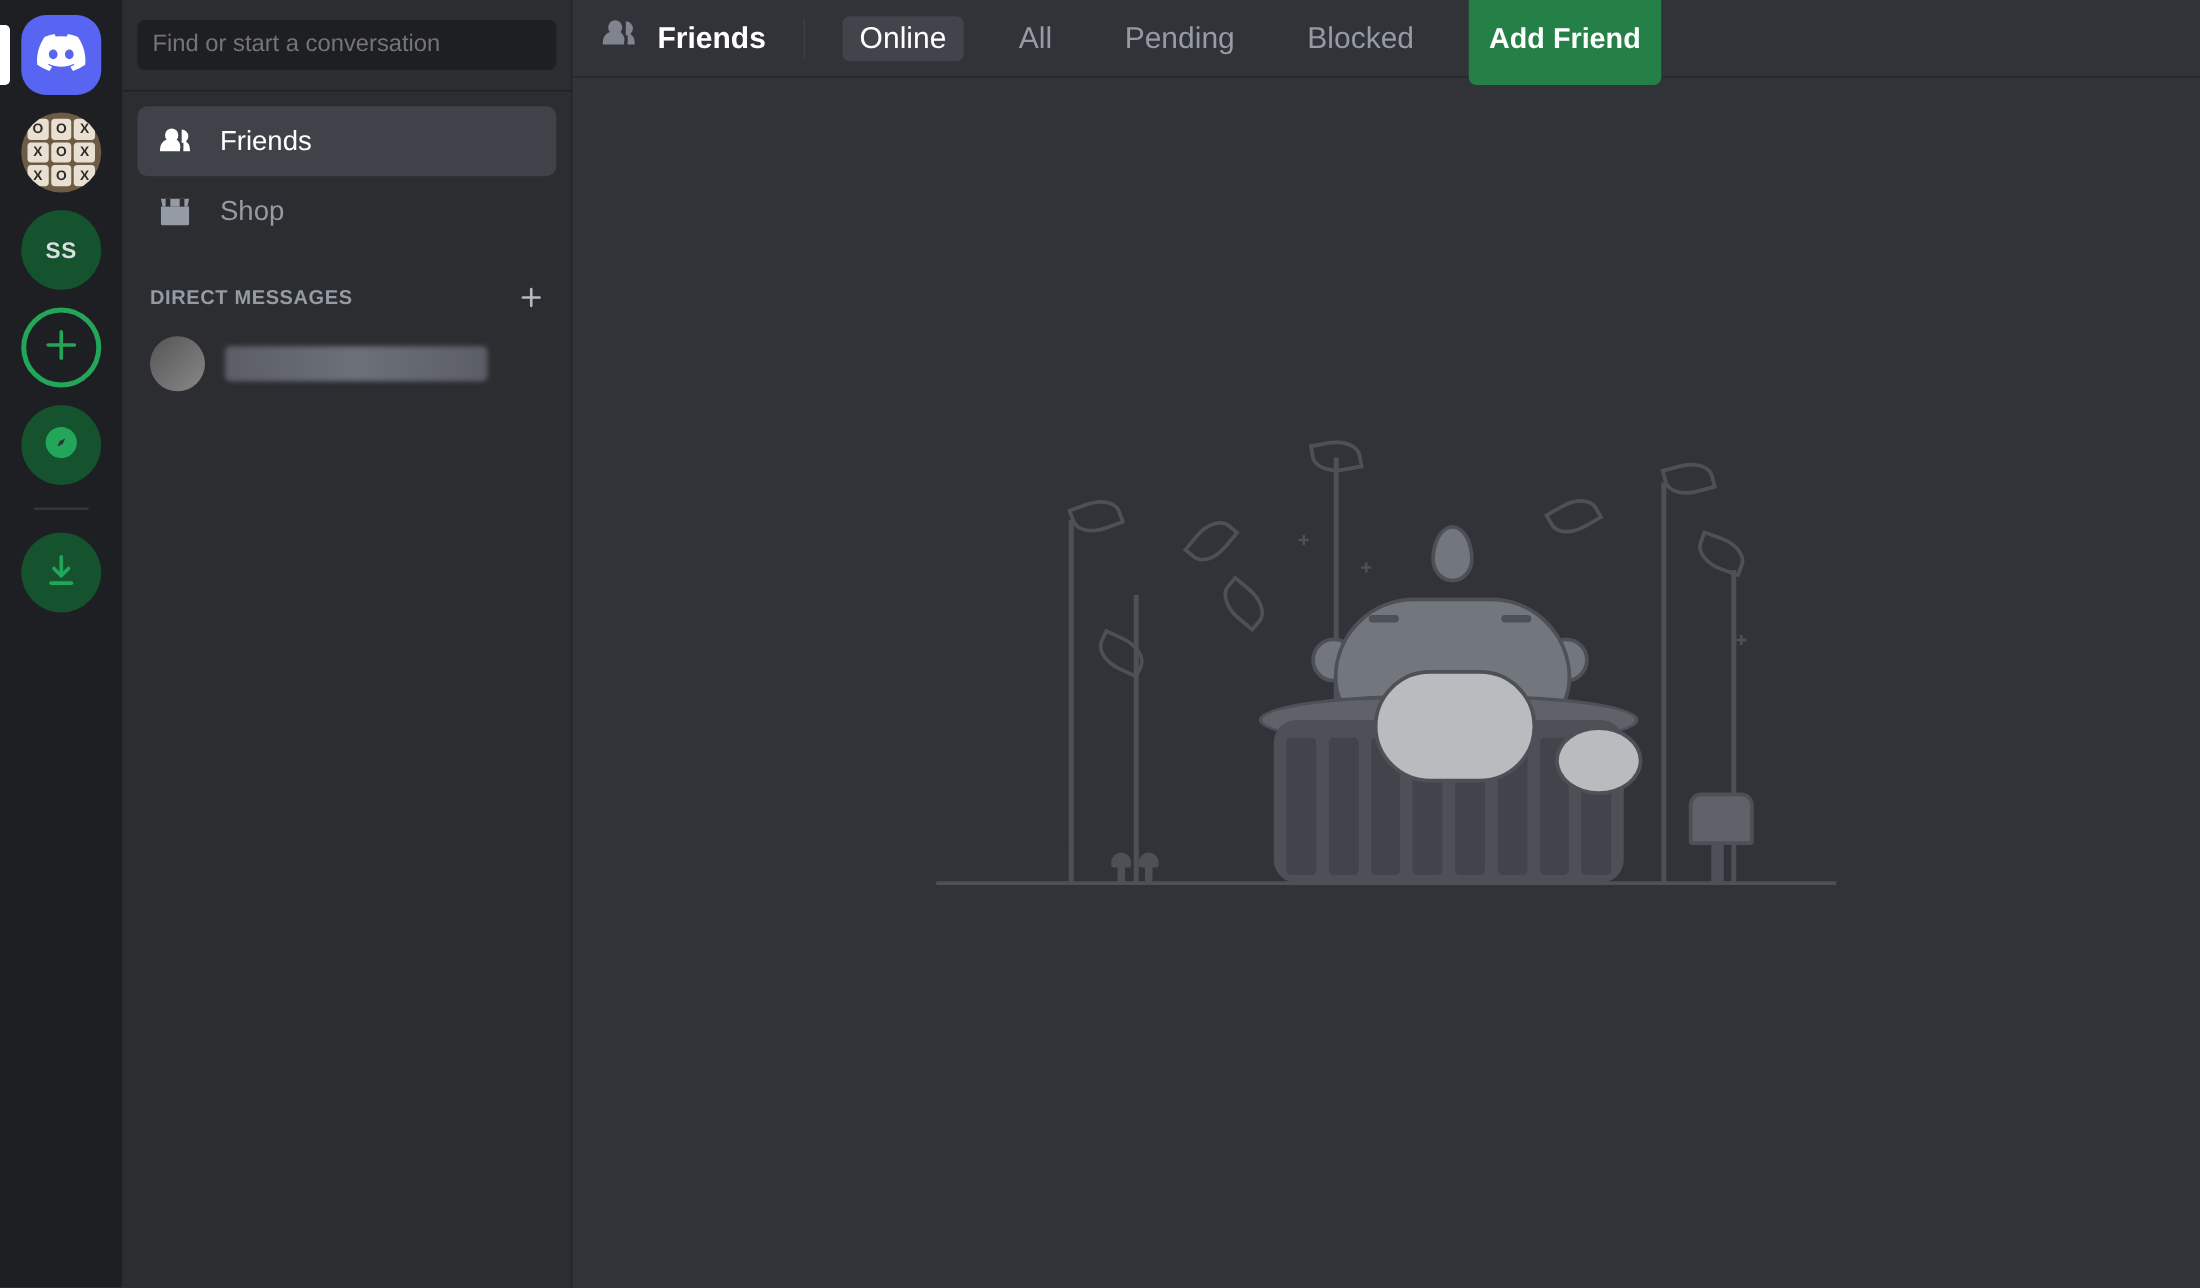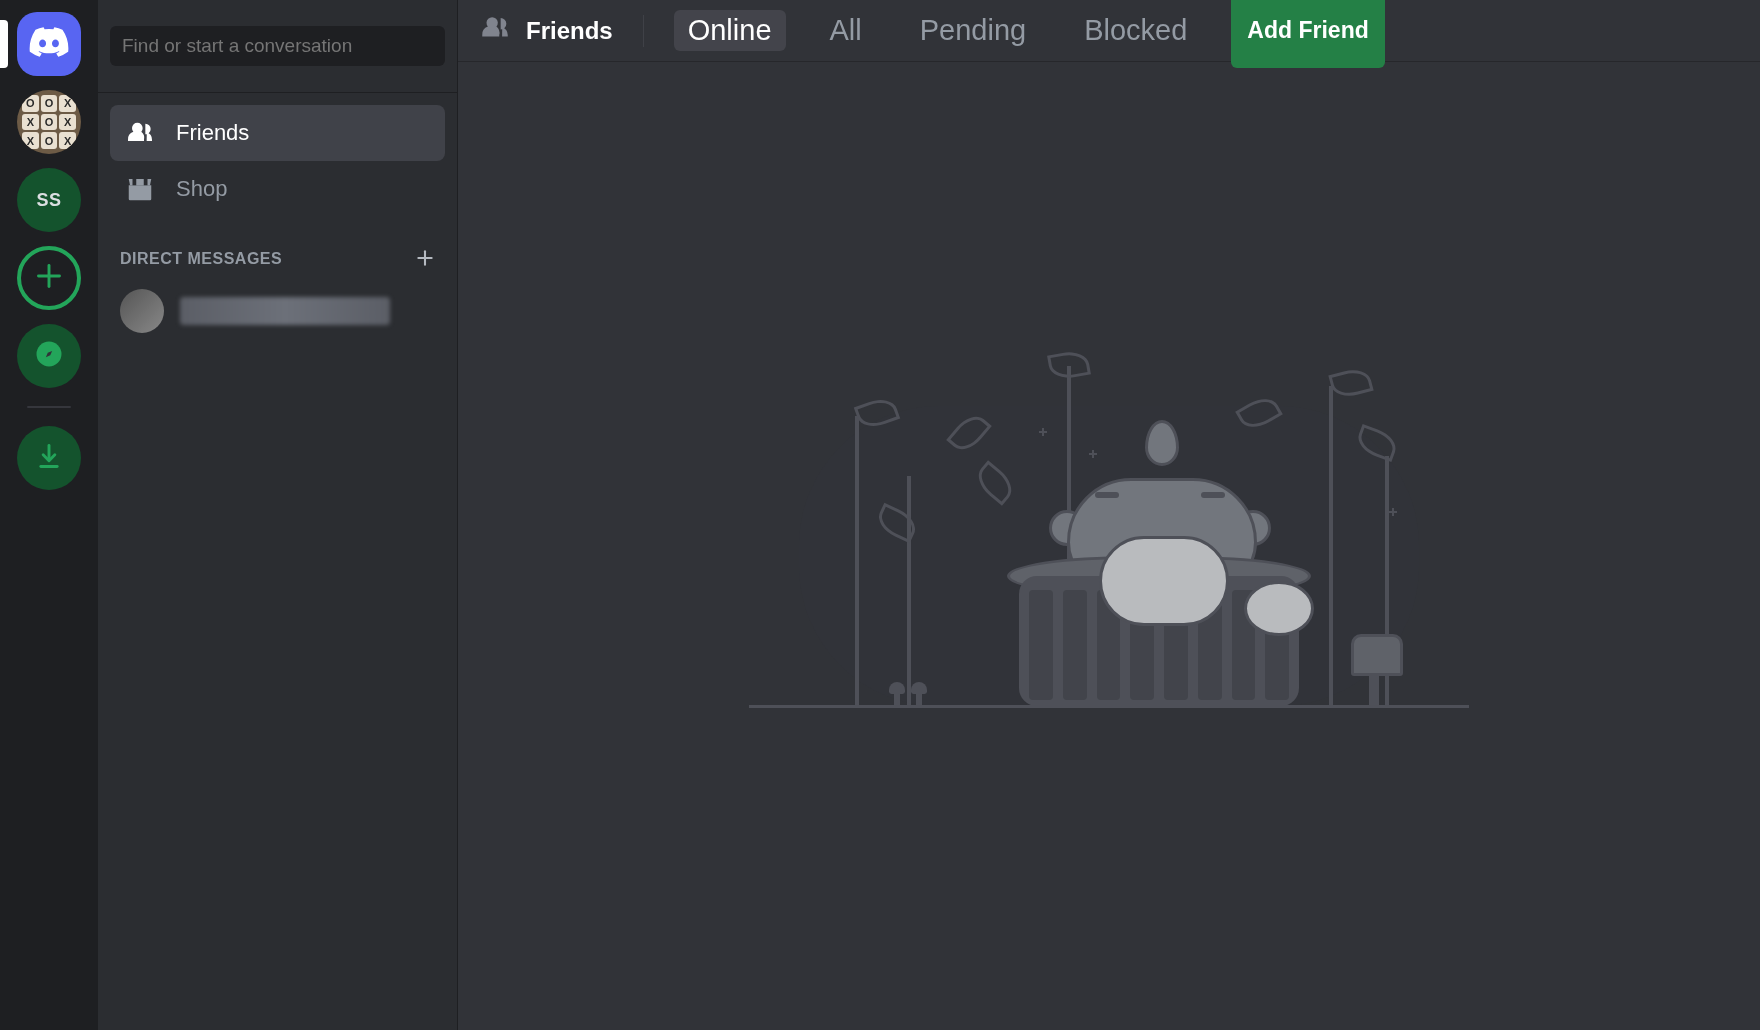--- a/index.html
+++ b/index.html
@@ -71,21 +71,21 @@
   }
   .rail-wrap{position:relative;display:flex;align-items:center;width:100%;justify-content:center;}
   
   .dm-panel{
     width:360px;flex:0 0 360px;
     background:#2b2d31;
     display:flex;flex-direction:column;
     border-right:1px solid #1e1f22;
   }
   .search-wrap{
-    padding:26px 12px;
+    padding:16px 12px;
     border-bottom:1px solid #1e1f22;
     text-decoration:underline;
   }
   .search-input{
     width:100%;height:40px;border:none;border-radius:6px;
     background:#1e1f22;color:#9ca0a8;
     padding:0 12px;font-size:19px;outline:none;
   }
   .dm-scroll{padding:12px 12px 0;}
   .nav-item{
@@ -131,21 +131,21 @@
     height:62px;border-bottom:1px solid #26272b;
     display:flex;align-items:center;gap:30px;
     padding:0 20px;
   }
   .topbar-title{
     display:flex;align-items:center;gap:14px;
     color:#fff;font-size:24px;font-weight:700;
   }
   .tb-divider{width:1px;height:32px;background:#3f4147;}
   .tab{
-    color:#949ba4;font-size:29px;font-weight:500;
+    color:#949ba4;font-size:24px;font-weight:500;
     padding:4px 14px;border-radius:6px;cursor:pointer;
   }
   .tab.active{background:#43444b;color:#fff;}
   .btn-addfriend{
     background:#248046;color:#fff;font-size:23px;font-weight:600;
     padding:24px 16px;border-radius:6px;cursor:pointer;border:none;
   }
   .content{
     flex:1;display:flex;align-items:center;justify-content:center;
     position:relative;

